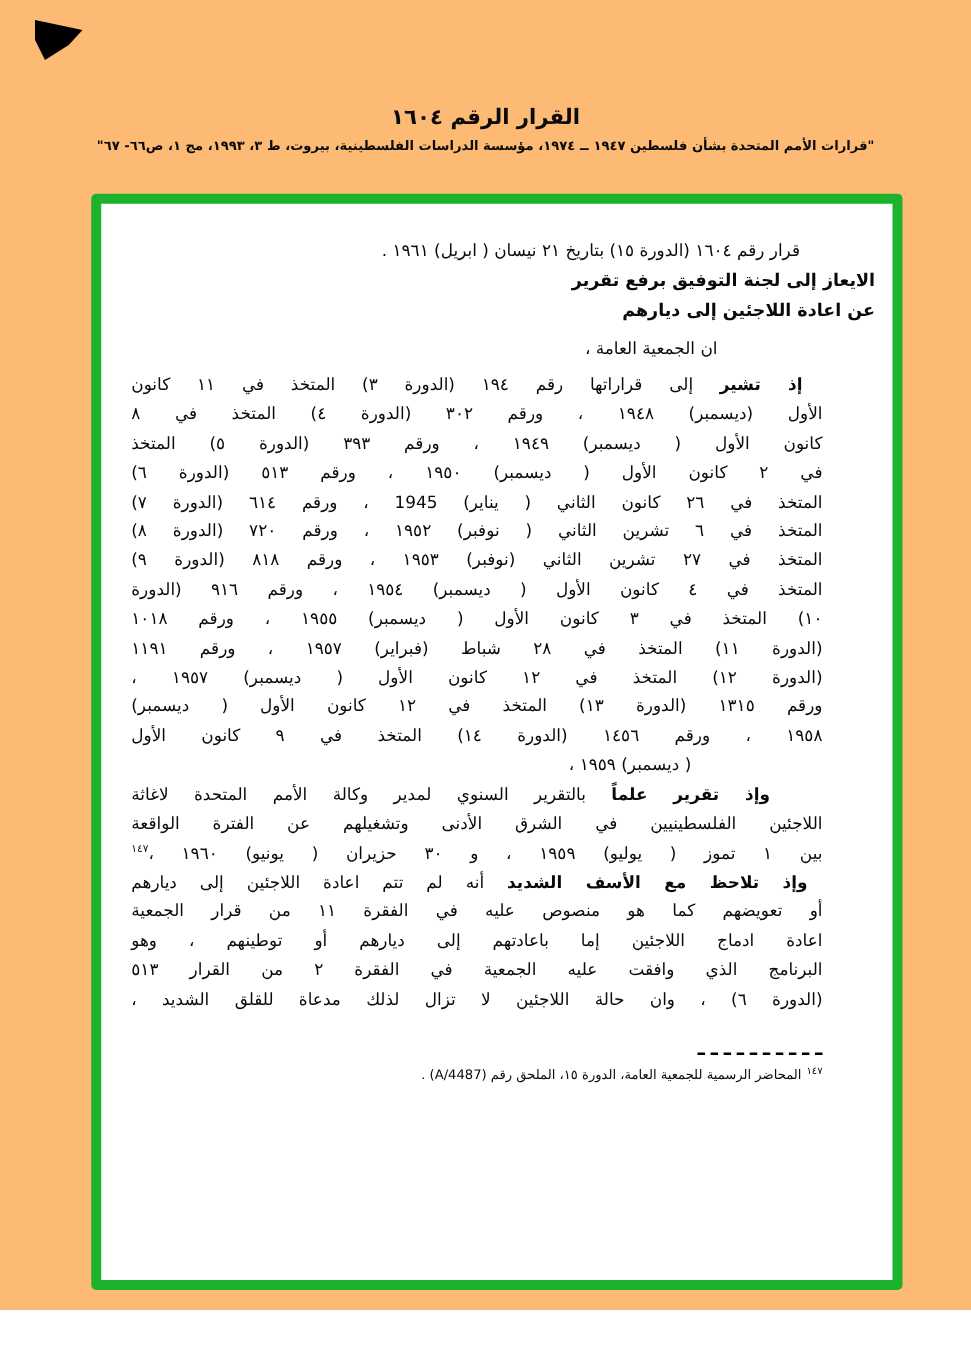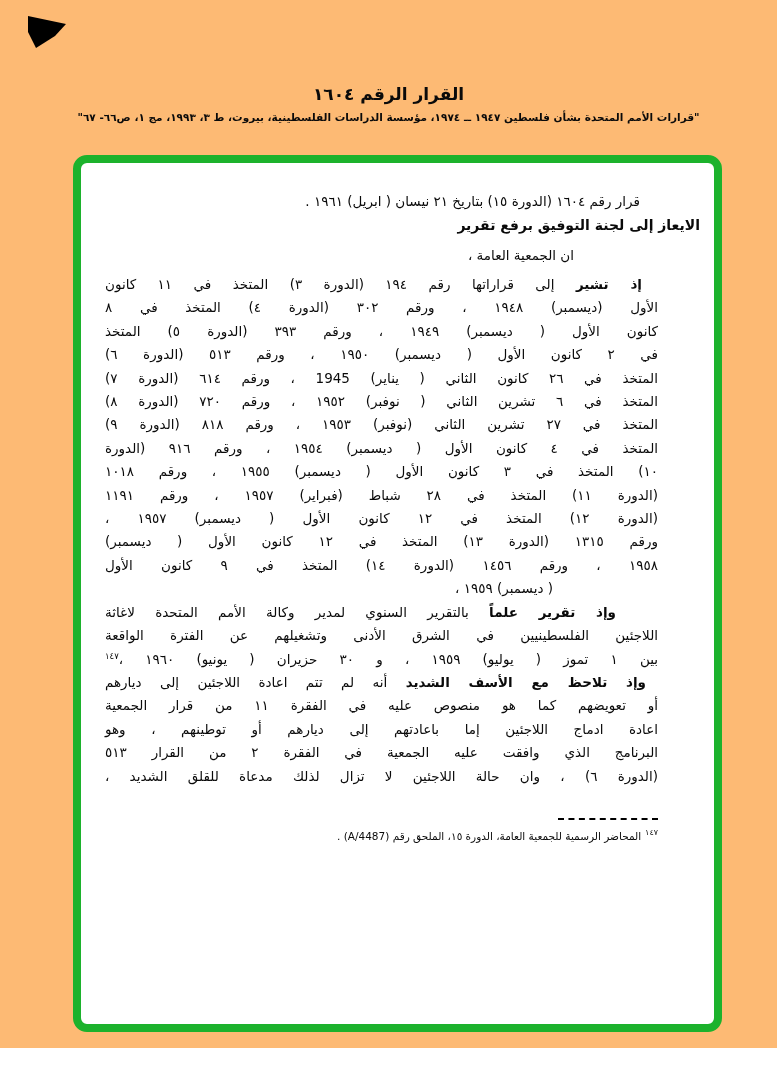--- a/index.html
+++ b/index.html
@@ -9,21 +9,21 @@
   
   .corner-mark{position:absolute;left:22px;top:14px;width:48px;height:38px;}
 
   
   .header{position:absolute;top:84px;left:0;width:777px;text-align:center;direction:rtl;}
   .doc-title{font-size:17px;font-weight:bold;letter-spacing:0.5px;}
   .doc-source{margin-top:7px;font-size:10.5px;font-weight:bold;}
 
   
   .green-box{position:absolute;left:73px;top:155px;width:633px;height:861px;
-             border:8px solid #15803d;border-radius:14px;background:#ffffff;}
+             border:8px solid #15803d;border-radius:4px;background:#ffffff;}
   .content{direction:rtl;padding:26px 56px 0 24px;font-size:13.5px;line-height:23.4px;}
 
   .intro-line{text-align:right;padding-right:18px;line-height:24px;}
   .heading{font-weight:bold;line-height:24px;transform:translateX(42px);font-size:14px;}
   .opening{font-weight:normal;text-align:right;padding-right:84px;line-height:24px;margin-top:6px;}
 
   .body-paragraphs{margin-top:6px;}
   .bline{text-align:justify;text-align-last:justify;}
   .bline.end{text-align:right;text-align-last:right;padding-right:105px;}
   .bline b{font-weight:bold;}
@@ -47,20 +47,21 @@
 
   <div class="header">
     <div class="doc-title">القرار الرقم ١٦٠٤</div>
     <div class="doc-source">"قرارات الأمم المتحدة بشأن فلسطين ١٩٤٧ ــ ١٩٧٤، مؤسسة الدراسات الفلسطينية، بيروت، ط ٣، ١٩٩٣، مج ١، ص٦٦- ٦٧"</div>
   </div>
 
   <div class="green-box" style="border-color: rgb(28, 178, 44);">
     <div class="content">
       <div class="intro-line">قرار رقم ١٦٠٤ (الدورة ١٥) بتاريخ ٢١ نيسان ( ابريل) ١٩٦١ .</div>
       <div class="heading">الايعاز إلى لجنة التوفيق برفع تقرير</div>
+      <div class="heading">عن اعادة اللاجئين إلى ديارهم</div>
       <div class="opening">ان الجمعية العامة ،</div>
 
       <div class="body-paragraphs">
           <div class="bline" style="text-indent: 16px;"><b>إذ تشير</b> إلى قراراتها رقم ١٩٤ (الدورة ٣) المتخذ في ١١ كانون</div>
           <div class="bline">الأول (ديسمبر) ١٩٤٨ ، ورقم ٣٠٢ (الدورة ٤) المتخذ في ٨</div>
           <div class="bline">كانون الأول ( ديسمبر) ١٩٤٩ ، ورقم ٣٩٣ (الدورة ٥) المتخذ</div>
           <div class="bline">في ٢ كانون الأول ( ديسمبر) ١٩٥٠ ، ورقم ٥١٣ (الدورة ٦)</div>
           <div class="bline">المتخذ في ٢٦ كانون الثاني ( يناير) 1945 ، ورقم ٦١٤ (الدورة ٧)</div>
           <div class="bline">المتخذ في ٦ تشرين الثاني ( نوفبر) ١٩٥٢ ، ورقم ٧٢٠ (الدورة ٨)</div>
           <div class="bline">المتخذ في ٢٧ تشرين الثاني (نوفبر) ١٩٥٣ ، ورقم ٨١٨ (الدورة ٩)</div>

